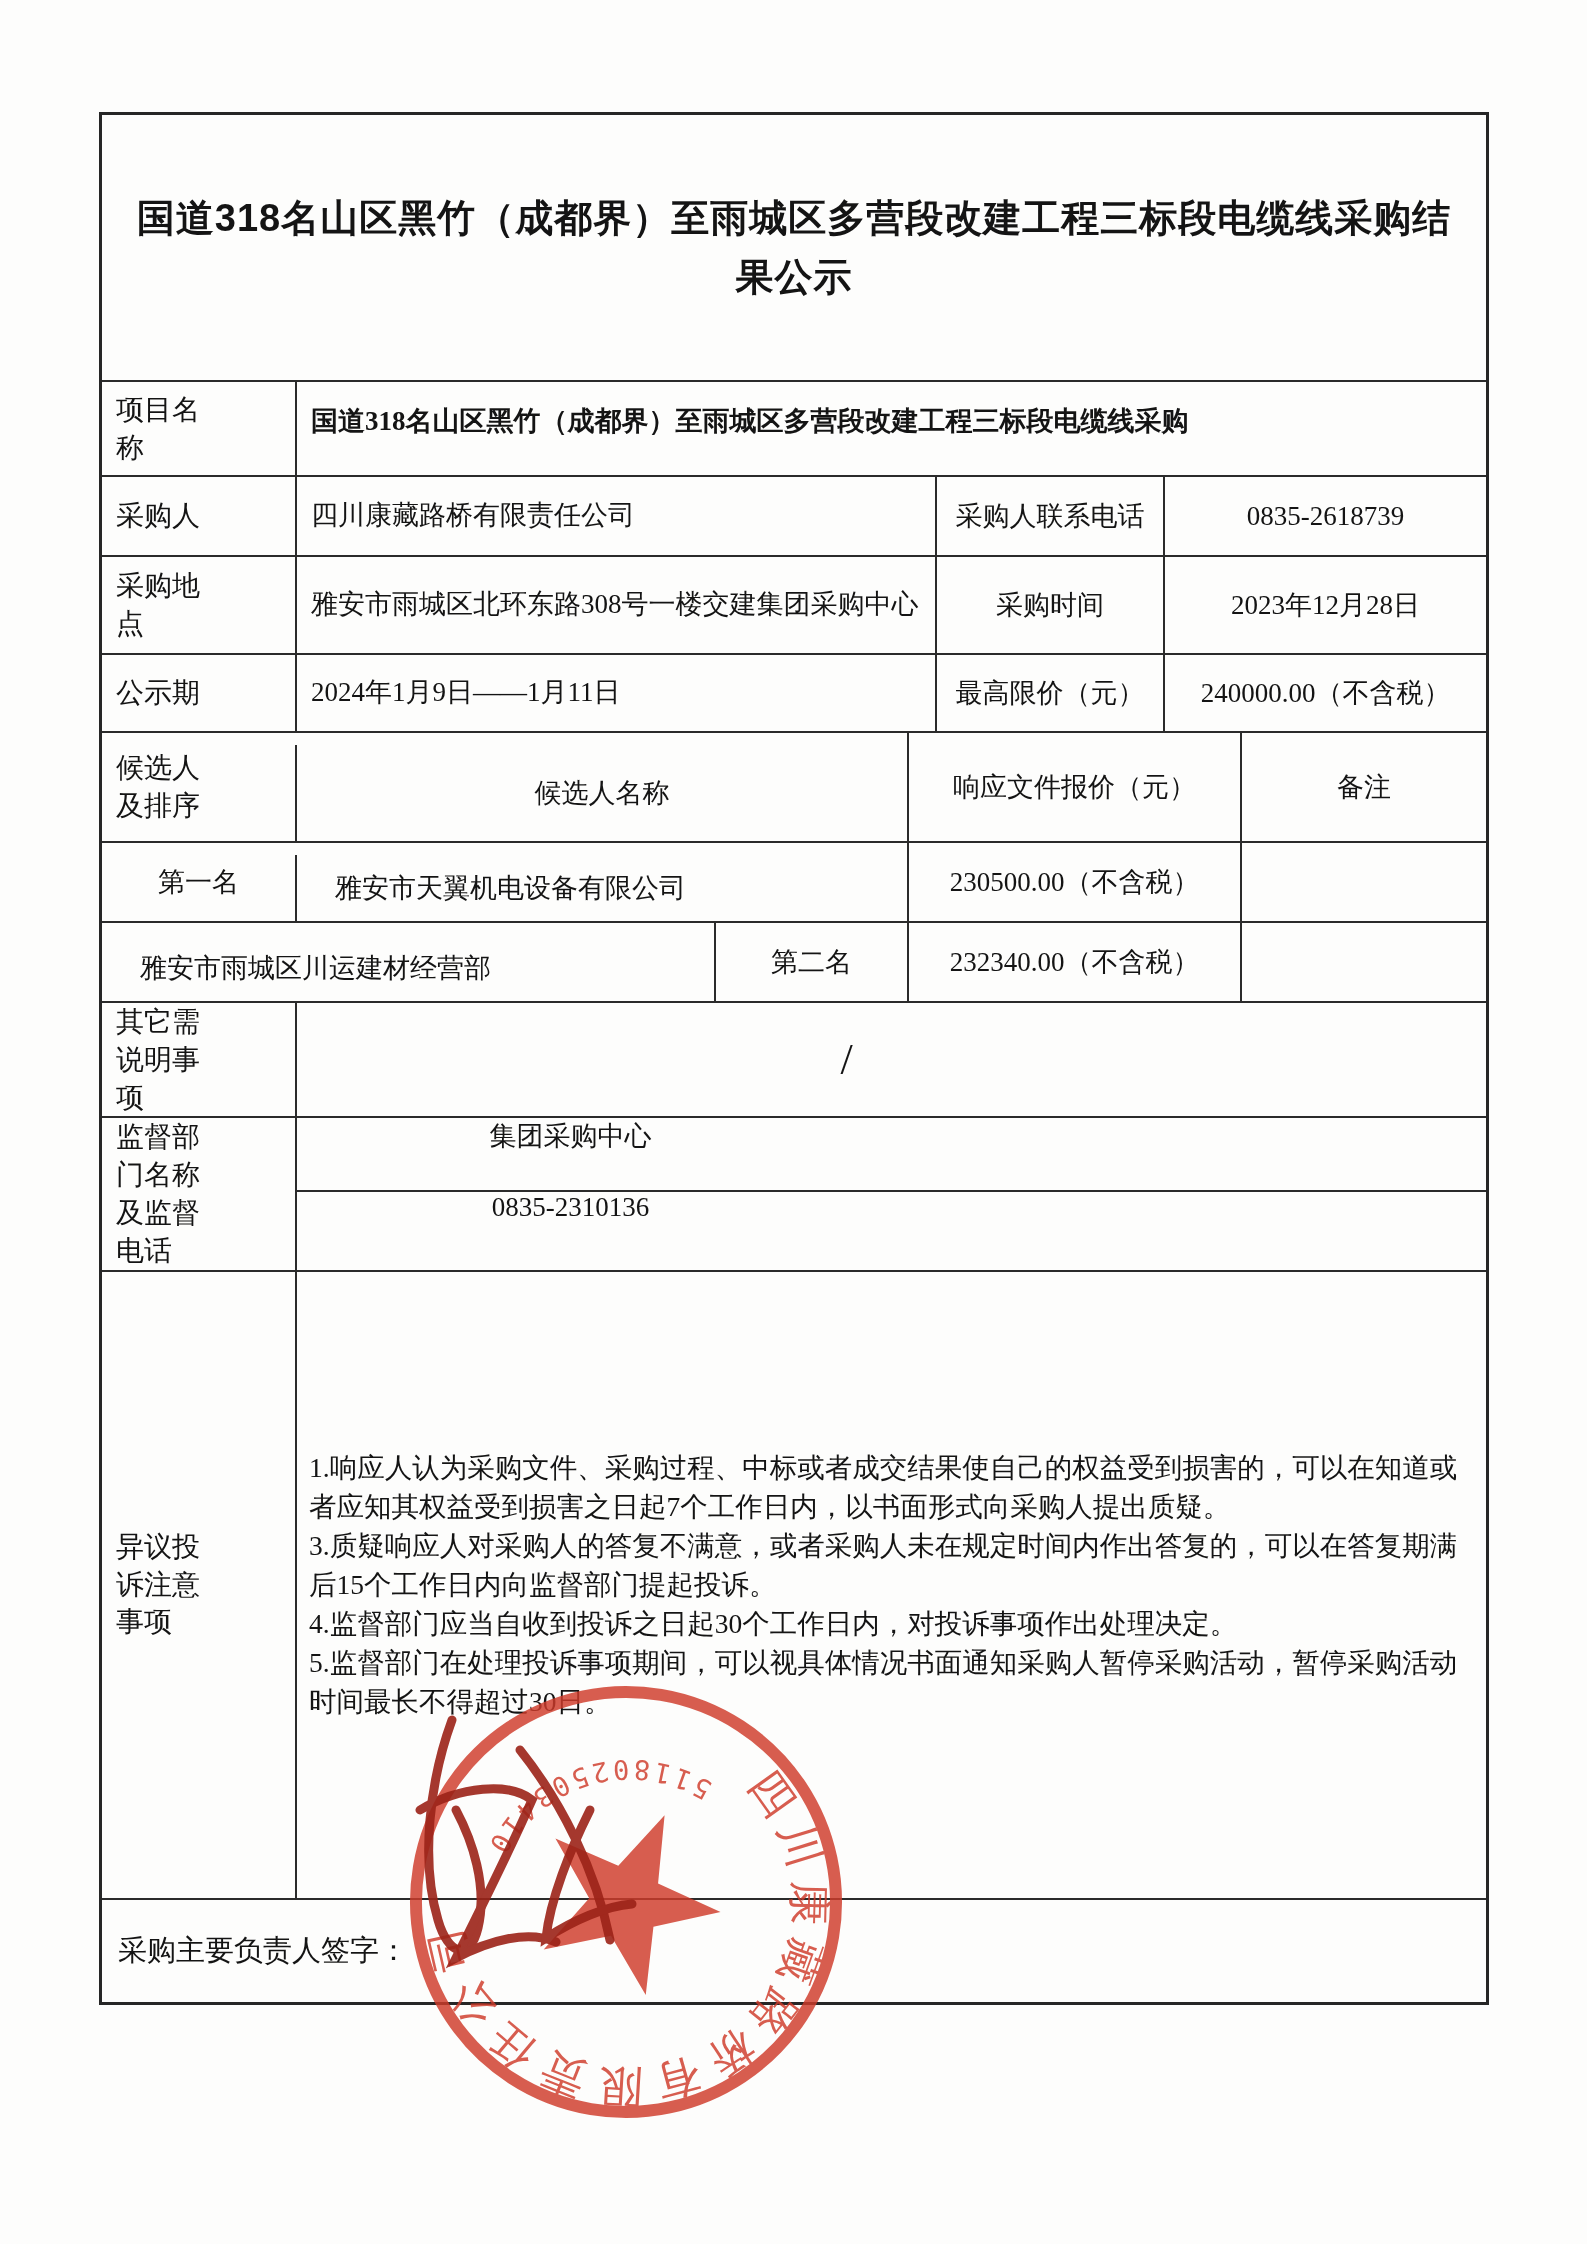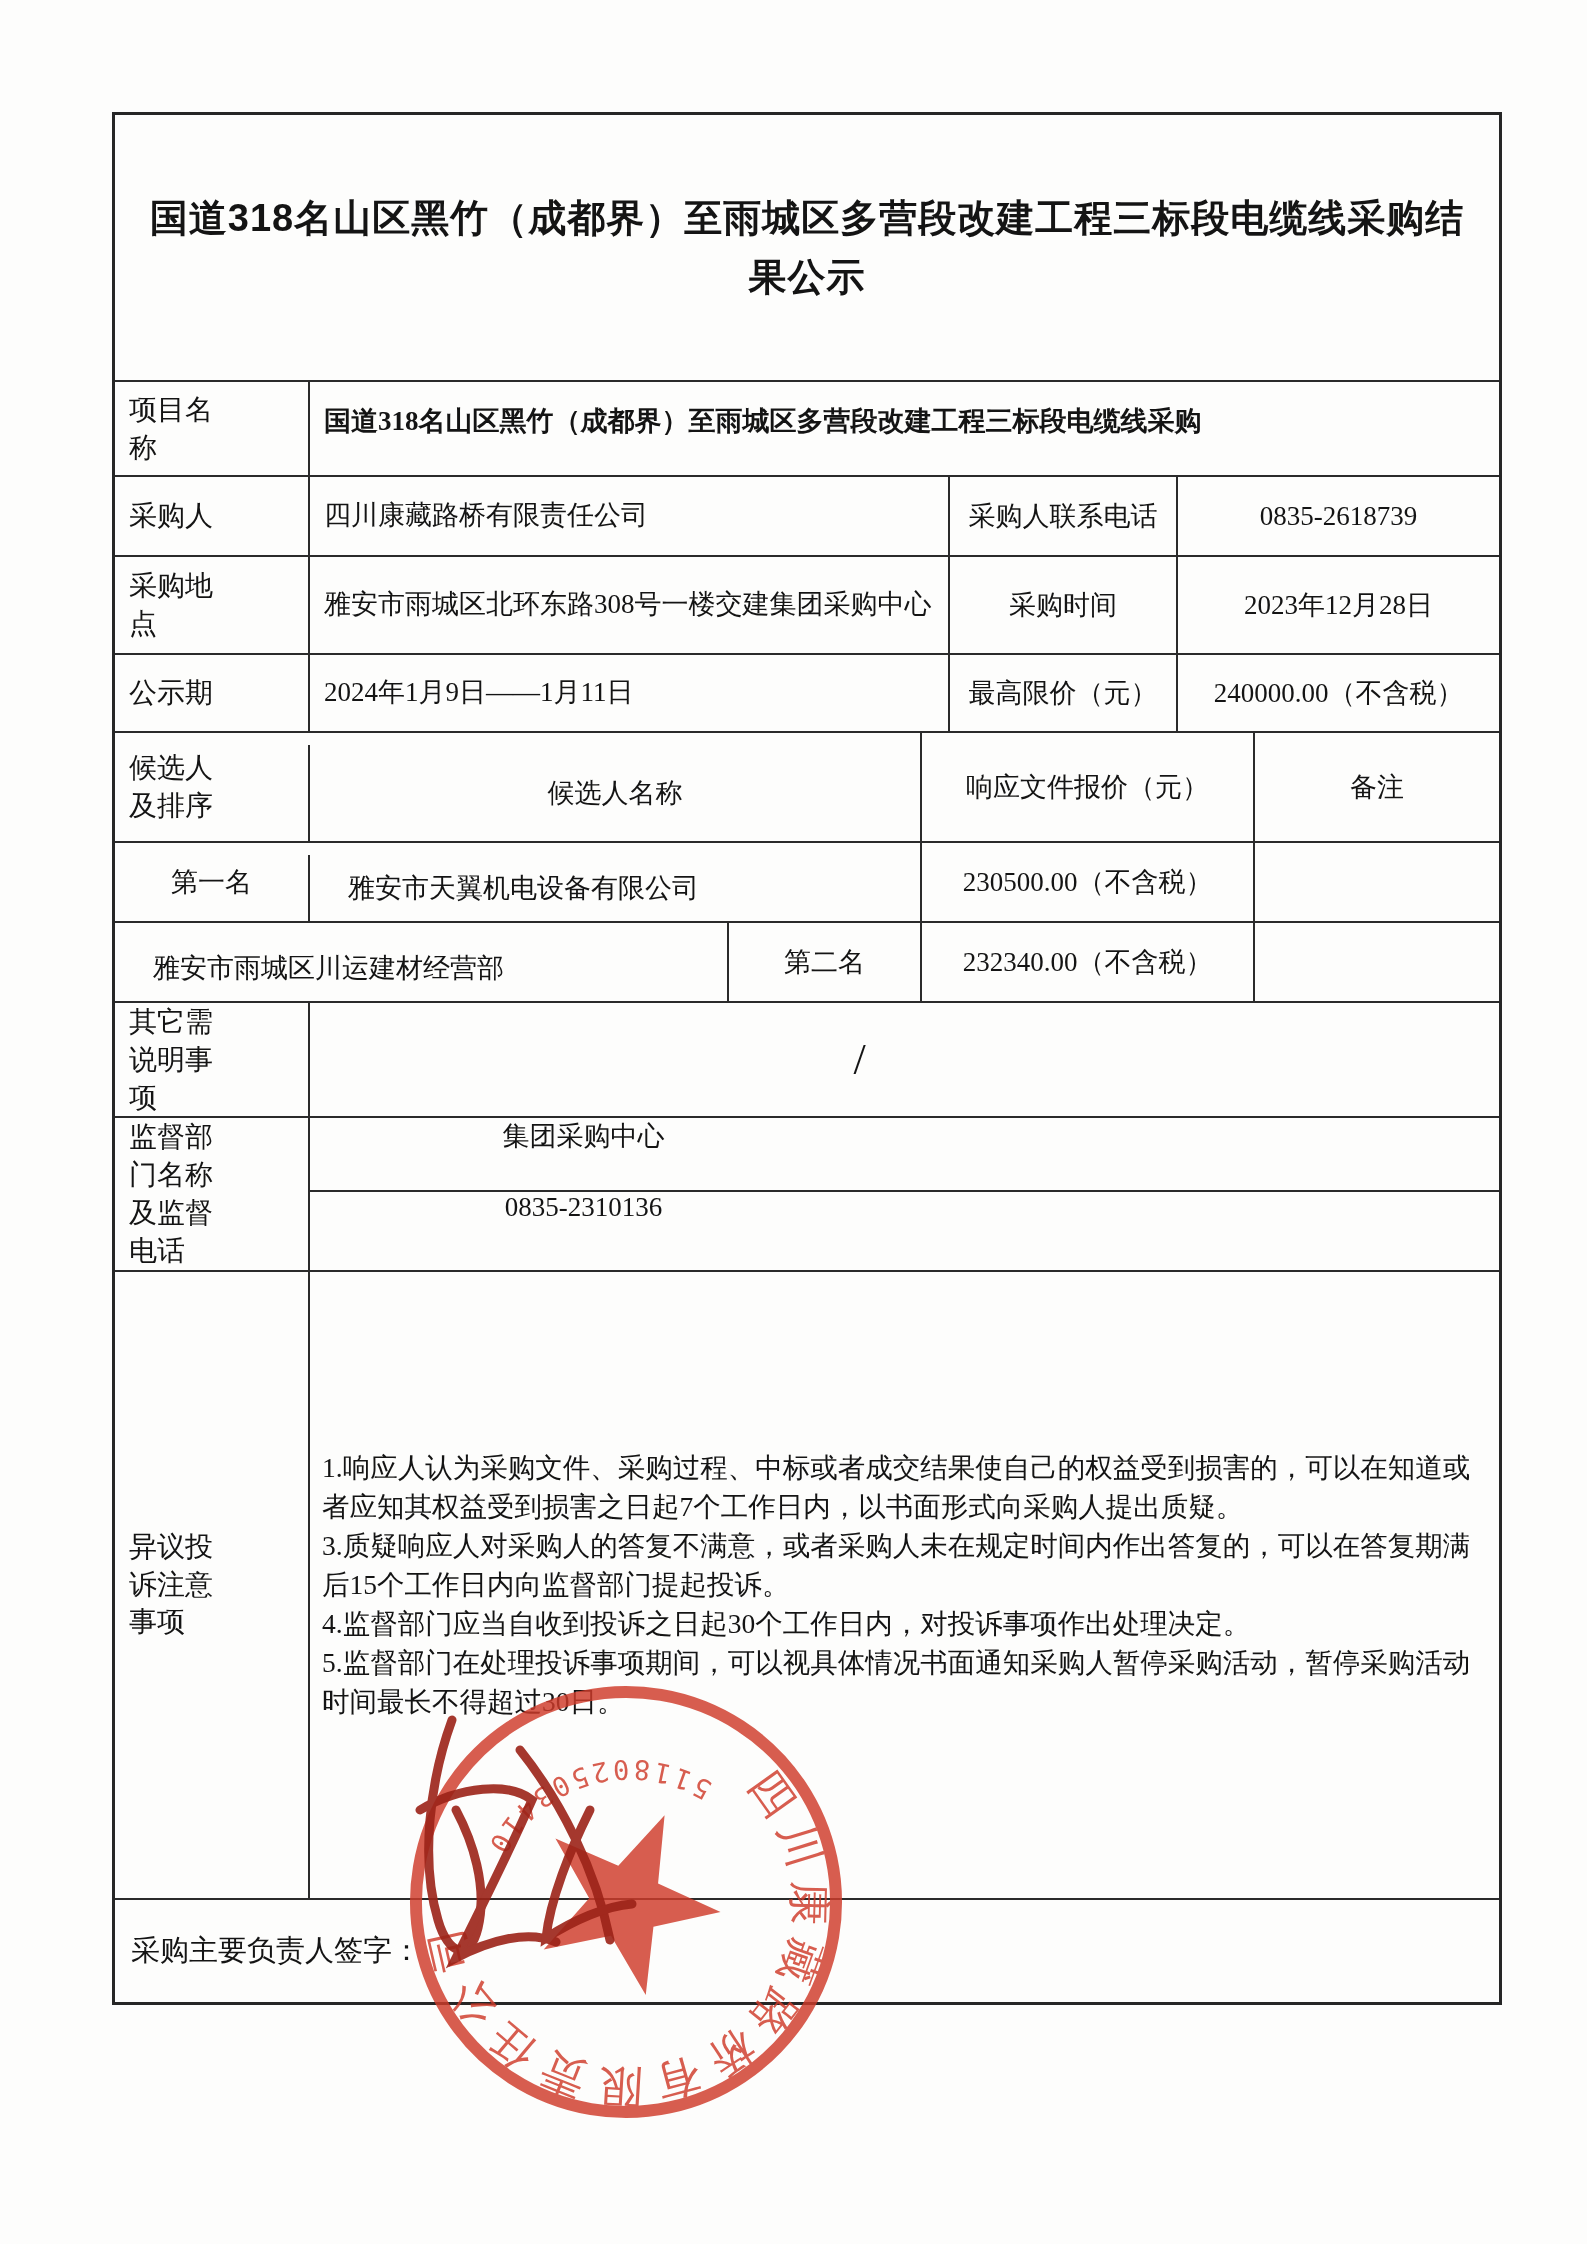--- a/index.html
+++ b/index.html
@@ -6,21 +6,21 @@
   html,body { background:#e8e8e8; }
   .page {
     position:relative;
     width:1587px; height:2244px;
     background:#fdfdfc;
     font-family:"Liberation Serif", serif;
     color:#141414;
     overflow:hidden;
   }
   .doc-table {
-    position:absolute; left:112px; top:112px; width:1390px;
+    position:absolute; left:99px; top:112px; width:1390px;
     border:3px solid #262626;
     background:#fdfdfc;
   }
   .trow { display:flex; border-top:2px solid #2b2b2b; align-items:stretch; }
   .trow:first-child { border-top:none; }
   .cell { border-left:2px solid #2b2b2b; display:flex; align-items:center; font-size:27px; }
   .cell:first-child { border-left:none; }
   .label-cell { width:193px; flex:0 0 193px; padding-left:14px; font-size:28px; }
   .label-cell .wrap3 { display:inline-block; width:3em; line-height:1.35; }
   .val-left { flex:1; padding:6px 10px 20px 14px; line-height:1.45; }

